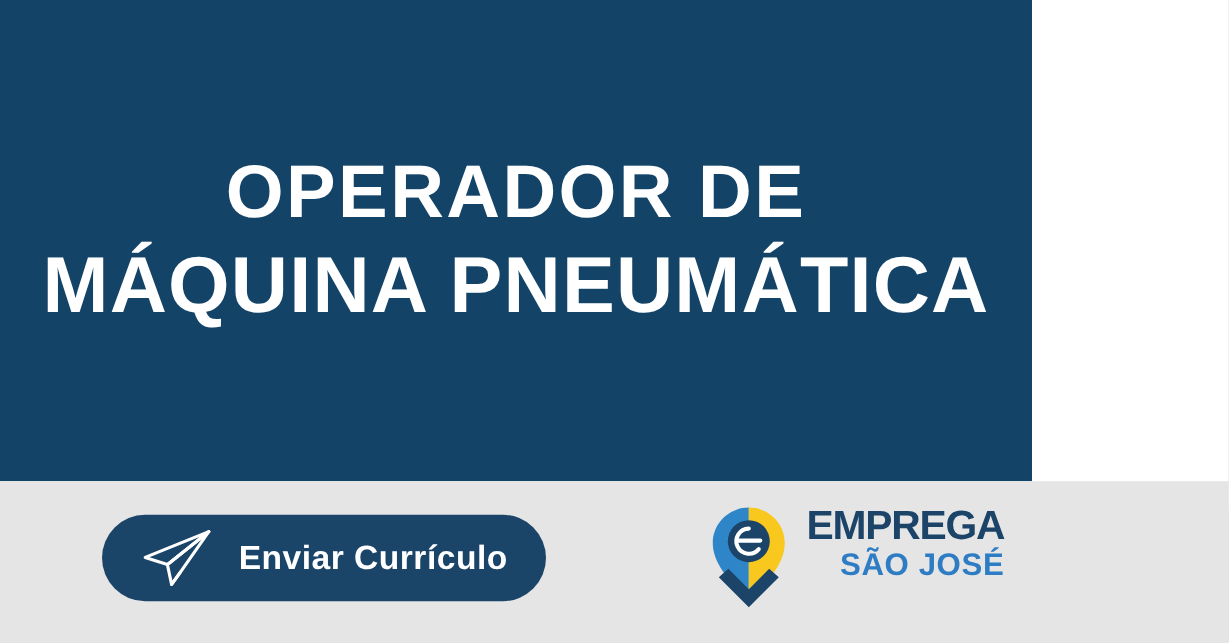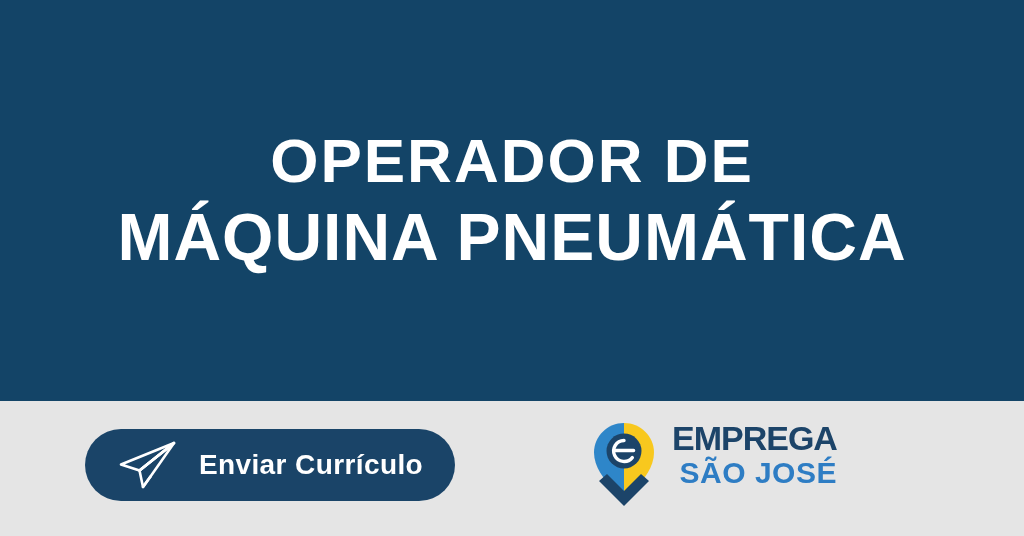--- a/index.html
+++ b/index.html
@@ -21,21 +21,21 @@
     width: 1024px;
     height: 536px;
     background: #ffffff;
   }
 
   
   .hero {
     position: absolute;
     left: 0;
     top: 0;
-    width: 1024px;
+    width: 860px;
     height: 401px;
     background: #134467;
     display: flex;
     flex-direction: column;
     align-items: center;
     justify-content: center;
     box-sizing: border-box;
     padding: 0 8px;
   }
 
@@ -147,21 +147,21 @@
     color: #1c4469;
     font-size: 34px;
     font-weight: 700;
     line-height: 0.94;
     letter-spacing: -1px;
     font-family: "Liberation Sans", "DejaVu Sans", sans-serif;
   }
 
   .logo-city {
     color: #2e7dc4;
-    font-size: 30px;
+    font-size: 26px;
     font-weight: 700;
     line-height: 1.05;
     letter-spacing: 0.5px;
     margin-top: 2px;
     font-family: "Liberation Sans", "DejaVu Sans", sans-serif;
   }
 </style>
 </head>
 <body>
 

